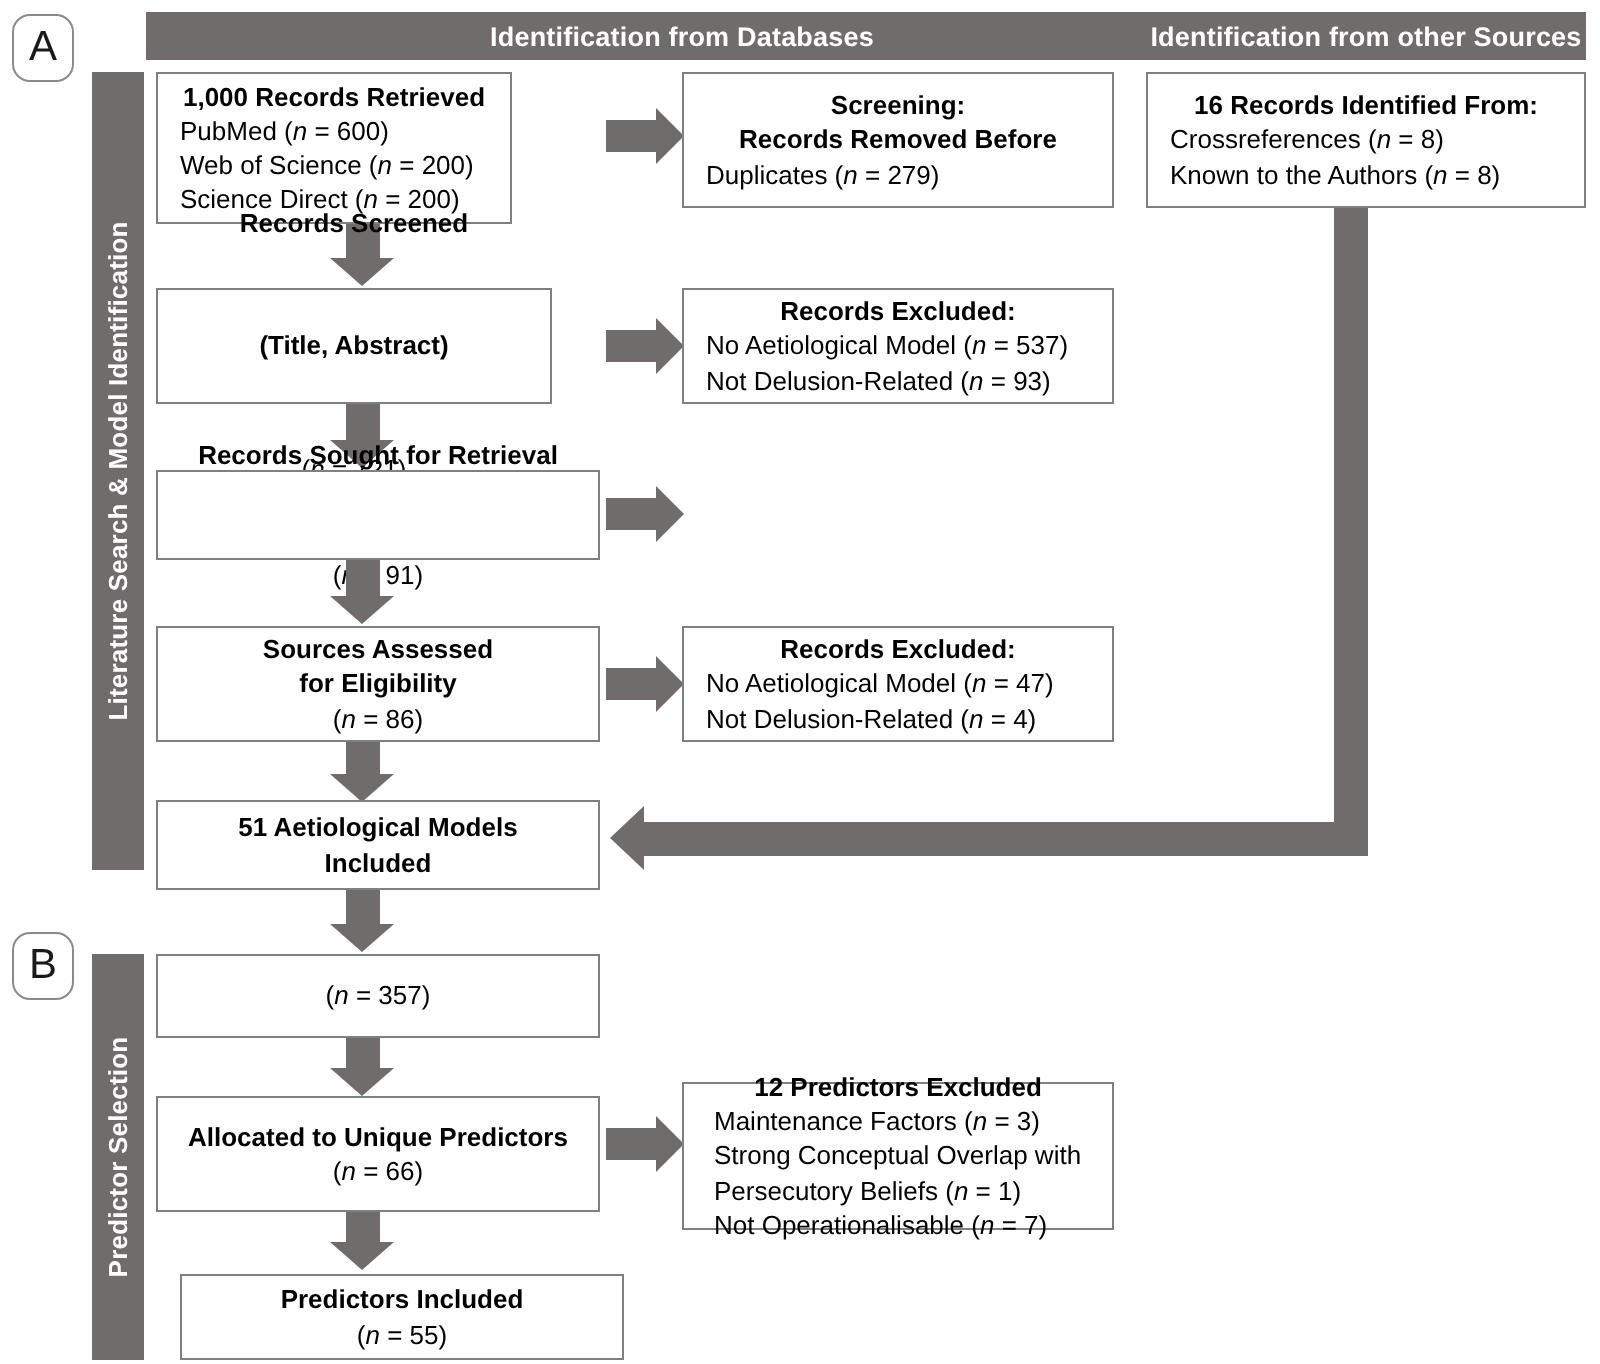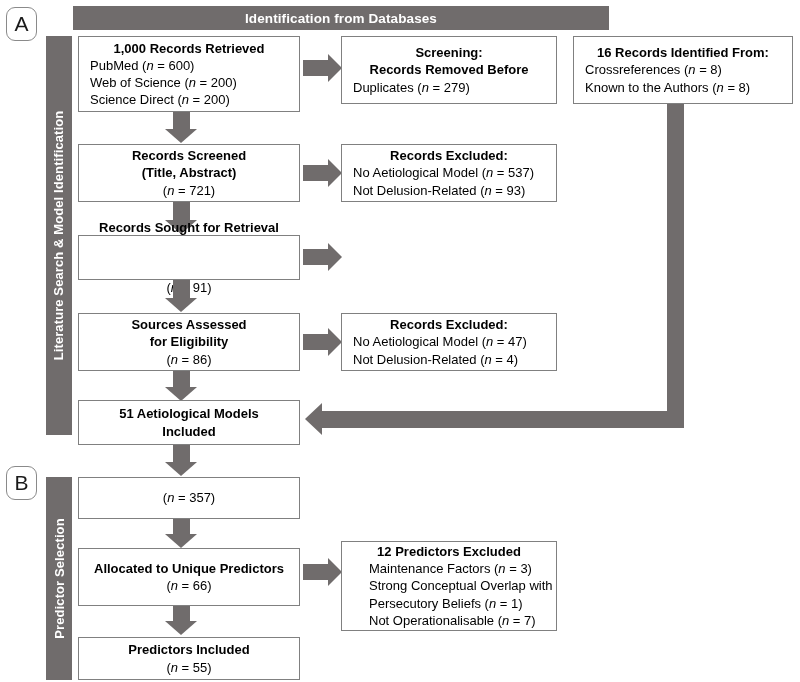--- a/index.html
+++ b/index.html
@@ -113,22 +113,23 @@
 <div id="canvas">
 
   <div class="abs badge" style="left:6px; top:7px; width:31px; height:34px;">A</div>
 
   <div class="abs side-band" style="left:46px; top:36px; width:26px; height:399px;">
     <span class="side-label">Literature Search &amp; Model Identification</span>
   </div>
 
   <div class="abs phase-header" style="left:73px; top:6px; width:536px; height:24px;">Identification from Databases</div>
 
-
-  <div class="abs node mixed" style="left:78px; top:36px; width:222px; height:76px; padding:5px 4px;">
+  <div class="abs phase-header" style="left:573px; top:6px; width:220px; height:24px;">Identification from other Sources</div>
+
+  <div class="abs node mixed" style="left:78px; top:36px; width:178px; height:76px; padding:5px 4px;">
     <span class="ttl">1,000 Records Retrieved</span>
     <div class="body">
       <span class="ln">PubMed (<i>n</i> = 600)</span>
       <span class="ln">Web of Science (<i>n</i> = 200)</span>
       <span class="ln">Science Direct (<i>n</i> = 200)</span>
     </div>
   </div>
 
   <div class="abs arrow-right-shaft" style="left:303px; top:60px; width:25px; height:16px;"></div>
   <div class="abs arrow-right-head" style="left:328px; top:54px;"></div>
@@ -149,21 +150,21 @@
     </div>
   </div>
 
   <div class="abs elbow-seg" style="left:667px; top:104px; width:17px; height:307px;"></div>
   <div class="abs elbow-seg" style="left:322px; top:411px; width:362px; height:17px;"></div>
   <div class="abs arrow-left-head" style="left:305px; top:403px;"></div>
 
   <div class="abs arrow-down-shaft" style="left:173px; top:112px; width:17px; height:17px;"></div>
   <div class="abs arrow-down-head" style="left:165px; top:129px;"></div>
 
-  <div class="abs node center" style="left:78px; top:144px; width:222px; height:58px; padding:0;">
+  <div class="abs node center" style="left:78px; top:144px; width:198px; height:58px; padding:0;gap:44px;">
     <span class="ttl">Records Screened</span>
     <span class="ttl">(Title, Abstract)</span>
     <span class="ln">(<i>n</i> = 721)</span>
   </div>
 
   <div class="abs arrow-right-shaft" style="left:303px; top:165px; width:25px; height:16px;"></div>
   <div class="abs arrow-right-head" style="left:328px; top:159px;"></div>
 
   <div class="abs node mixed" style="left:341px; top:144px; width:216px; height:58px; padding:4px;">
     <span class="ttl">Records Excluded:</span>
@@ -230,31 +231,31 @@
   <div class="abs arrow-down-head" style="left:165px; top:534px;"></div>
 
   <div class="abs node center" style="left:78px; top:548px; width:222px; height:58px; padding:4px;">
     <span class="ttl">Allocated to Unique Predictors</span>
     <span class="ln">(<i>n</i> = 66)</span>
   </div>
 
   <div class="abs arrow-right-shaft" style="left:303px; top:564px; width:25px; height:16px;"></div>
   <div class="abs arrow-right-head" style="left:328px; top:558px;"></div>
 
-  <div class="abs node mixed" style="left:341px; top:541px; width:216px; height:90px; padding:20px;">
+  <div class="abs node mixed" style="left:341px; top:541px; width:216px; height:74px; padding:8px;">
     <span class="ttl">12 Predictors Excluded</span>
     <div class="body">
       <span class="ln">Maintenance Factors (<i>n</i> = 3)</span>
       <span class="ln">Strong Conceptual Overlap with</span>
       <span class="ln">Persecutory Beliefs (<i>n</i> = 1)</span>
       <span class="ln">Not Operationalisable (<i>n</i> = 7)</span>
     </div>
   </div>
 
   <div class="abs arrow-down-shaft" style="left:173px; top:606px; width:17px; height:15px;"></div>
   <div class="abs arrow-down-head" style="left:165px; top:621px;"></div>
 
-  <div class="abs node center" style="left:78px; top:637px; width:222px; height:43px; padding:16px;align-items:center;">
+  <div class="abs node center" style="left:90px; top:637px; width:222px; height:43px; padding:16px;align-items:center;">
     <span class="ttl">Predictors Included</span>
     <span class="ln">(<i>n</i> = 55)</span>
   </div>
 
 </div>
 
 </body></html>

